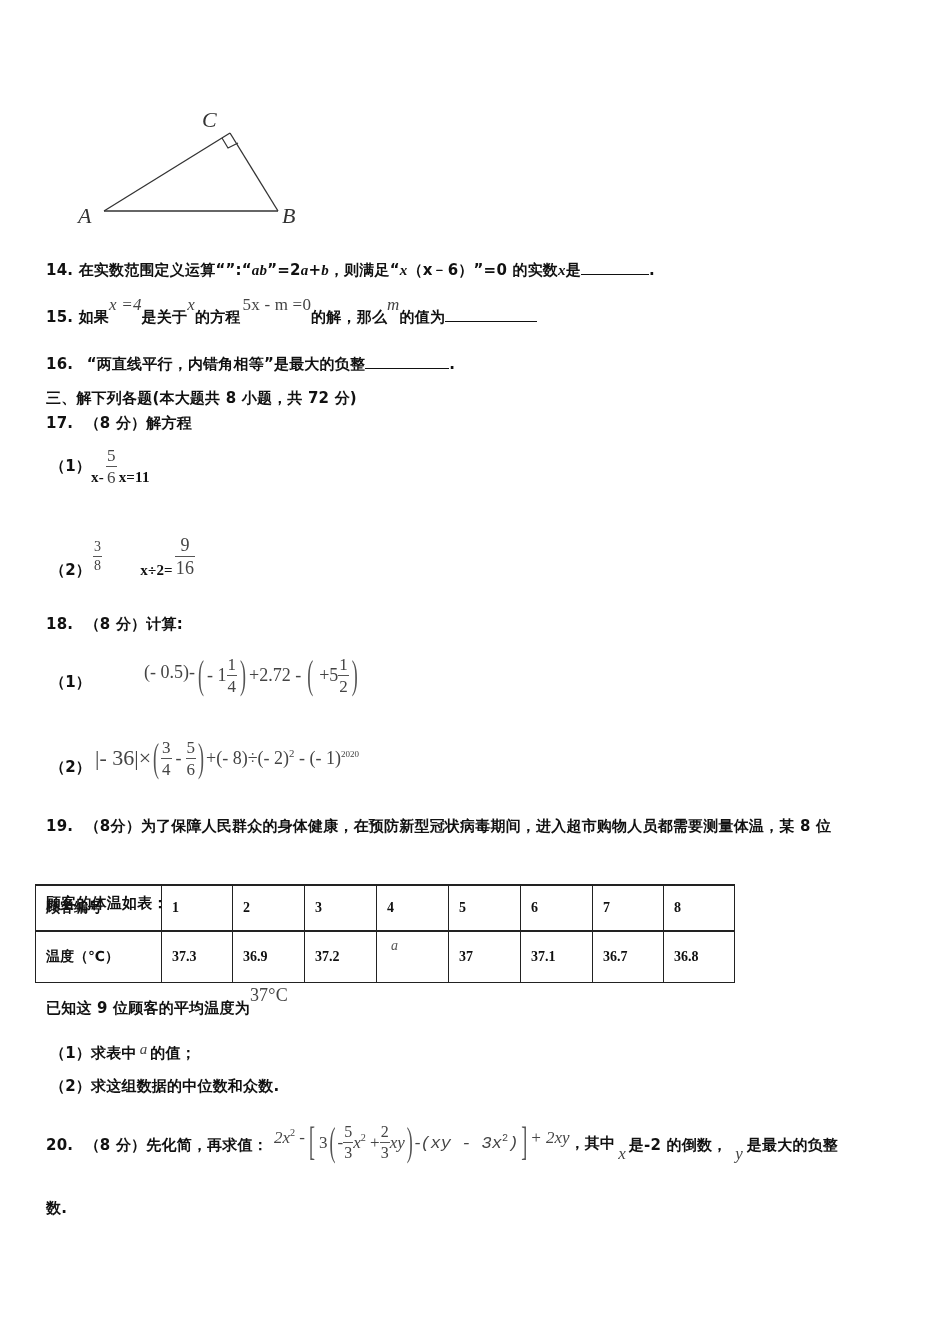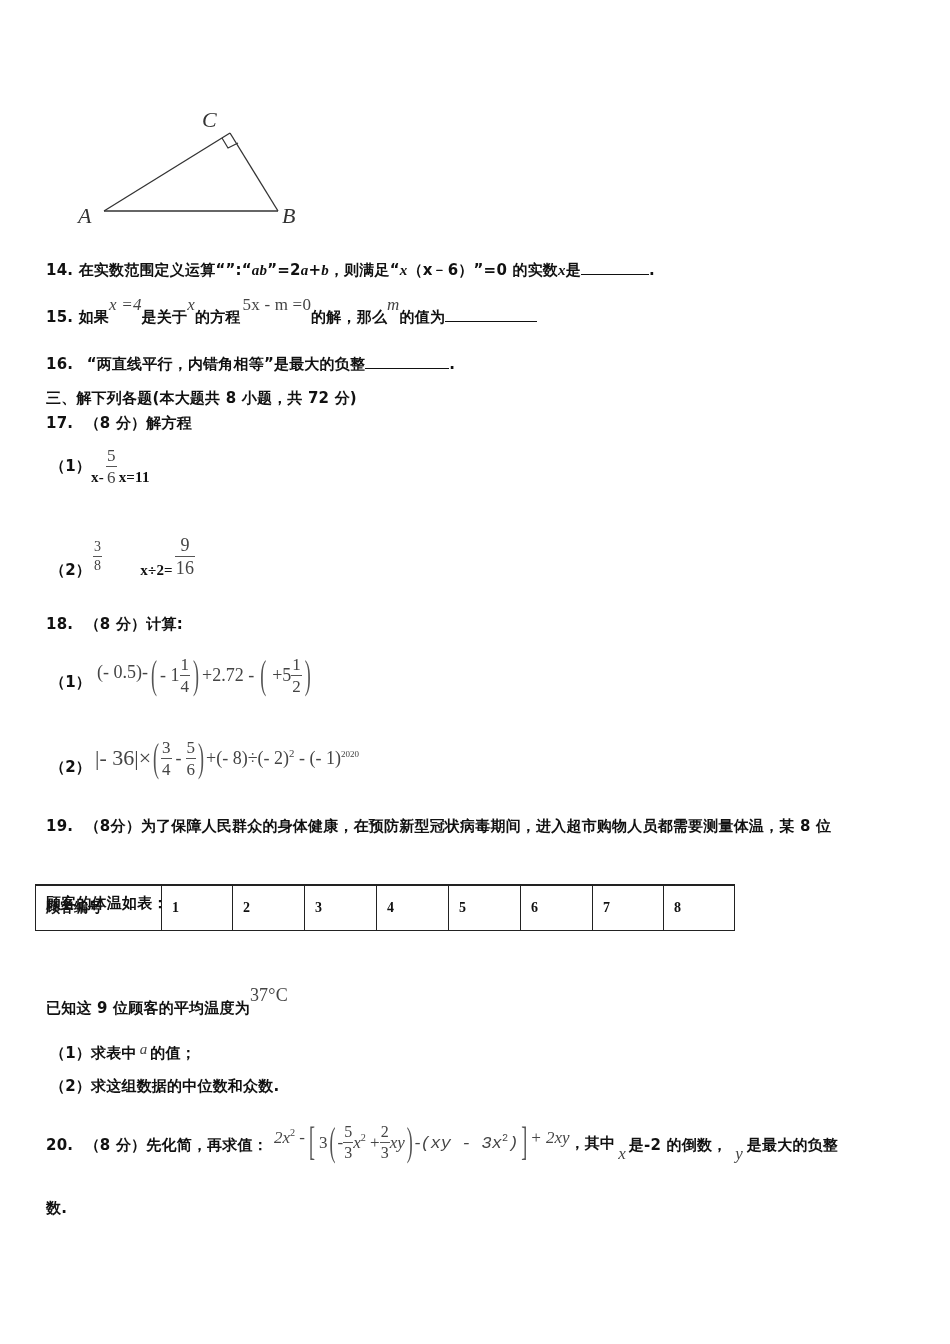--- a/index.html
+++ b/index.html
@@ -81,21 +81,21 @@
   </span>
 </div>
 
 <div class="abs q" style="left:46px;top:615px;">
   <span>18.</span>
   <span style="margin-left:6px;">（8 分）</span><span>计算:</span>
 </div>
 
 <div class="abs" style="left:50px;top:650px;display:flex;align-items:center;height:50px;white-space:nowrap;">
   <span class="q" style="margin-top:14px;margin-right:6px;">（1）</span>
-  <span class="math" style="font-size:18px;margin-top:-6px;">(- 0.5)-</span>
+  <span class="math" style="font-size:18px;margin-top:-6px;margin-left:47px;">(- 0.5)-</span>
   <span class="paren" style="font-size:18px;margin:0 3px;">(</span>
   <span class="math" style="font-size:18px;">- 1</span>
   <span class="frac" style="font-size:17px;">
     <span class="num">1</span>
     <span class="den">4</span>
   </span>
   <span class="paren" style="font-size:18px;margin:0 3px;">)</span>
   <span class="math" style="font-size:18px;">+2.72 -</span>
   <span class="paren" style="font-size:18px;margin:0 6px;">(</span>
   <span class="math" style="font-size:18px;">+5</span>
@@ -135,20 +135,31 @@
     <td class="hd" style="width:115px;">顾客编号</td>
     <td style="width:60px;">1</td>
     <td style="width:61px;">2</td>
     <td style="width:61px;">3</td>
     <td style="width:61px;">4</td>
     <td style="width:61px;">5</td>
     <td style="width:61px;">6</td>
     <td style="width:60px;">7</td>
     <td style="width:60px;">8</td>
   </tr>
+  <tr>
+    <td class="hd">温度（℃）</td>
+    <td>37.3</td>
+    <td>36.9</td>
+    <td>37.2</td>
+    <td style="font-style:italic;font-weight:normal;color:#555;vertical-align:top;padding-top:6px;padding-left:14px;">a</td>
+    <td>37</td>
+    <td>37.1</td>
+    <td>36.7</td>
+    <td>36.8</td>
+  </tr>
 </tbody>
   </table>
 
 <div class="abs q" style="left:46px;top:997px;">
   <span>已知这 9 位顾客的平均温度为</span><span class="math" style="font-size:18px;position:relative;top:-12px;">37°C</span>
 </div>
 
 <div class="abs q" style="left:50px;top:1044px;">
   <span>（1）</span><span>求表中</span><span class="mathi" style="font-size:15px;position:relative;top:-4px;margin:0 3px;">a</span><span>的值；</span>
 </div>

